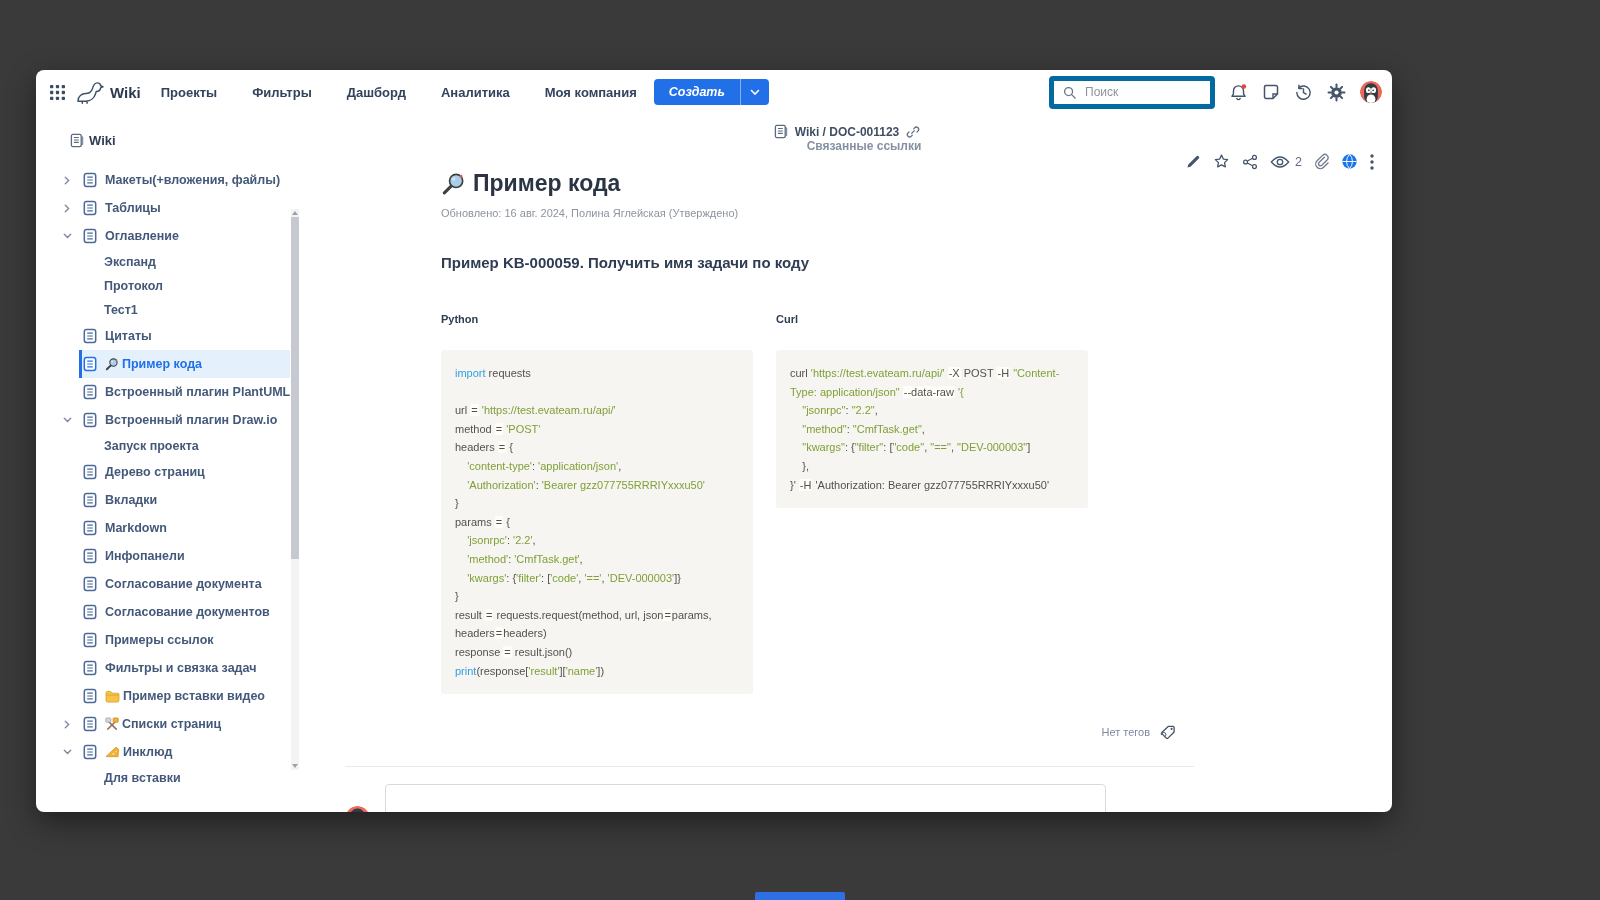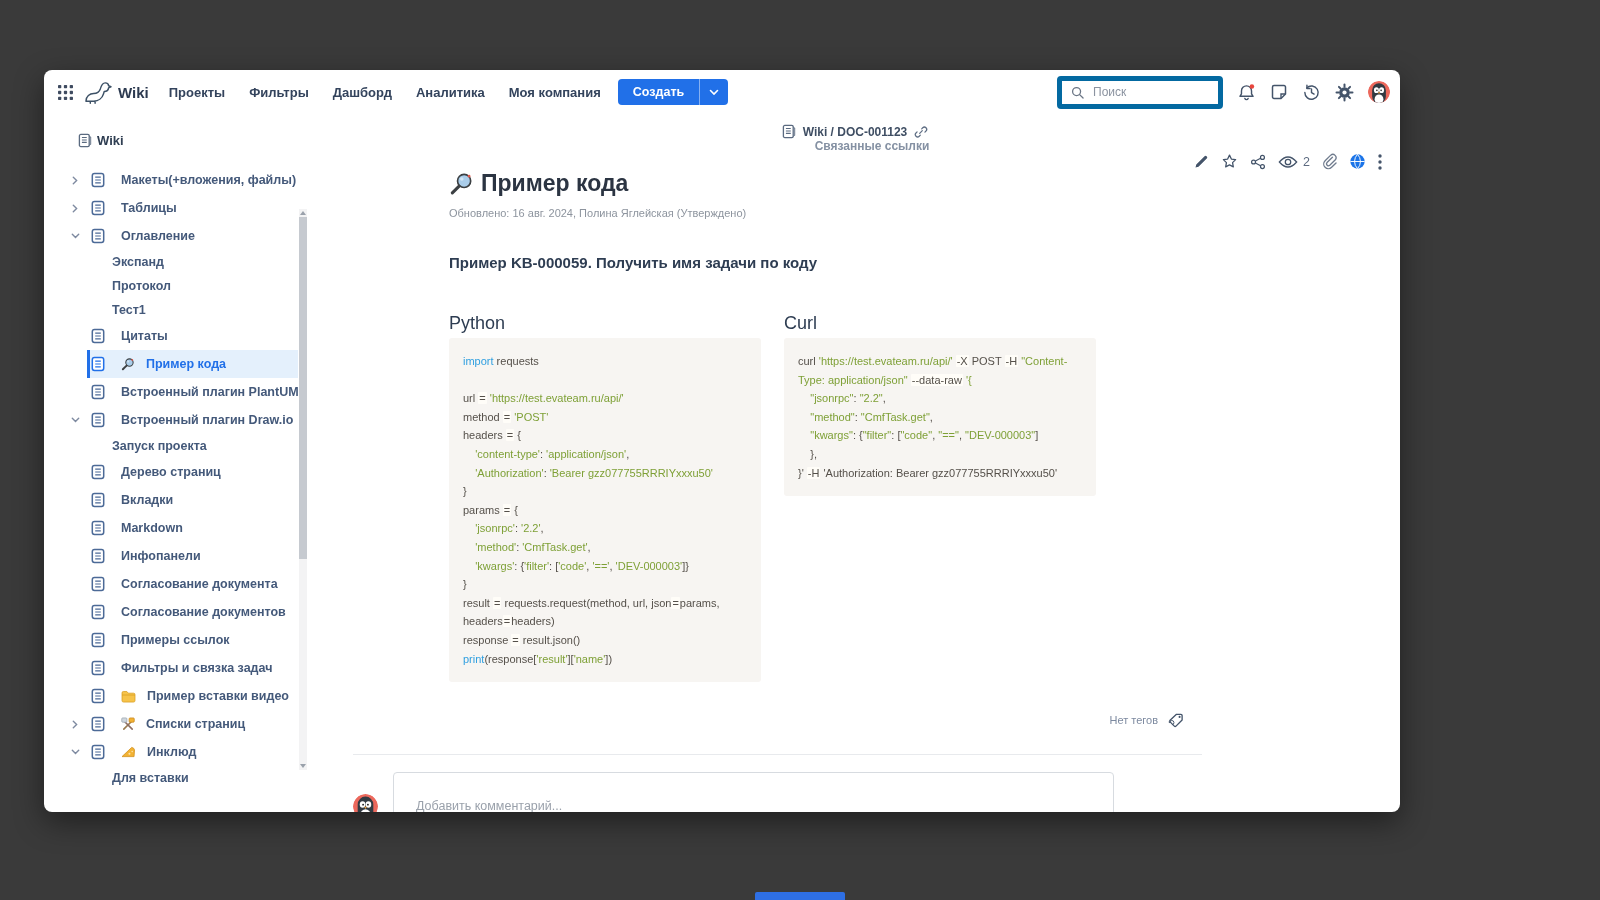--- a/index.html
+++ b/index.html
@@ -1,46 +1,46 @@
 <!DOCTYPE html>
 <html><head>
 <meta charset="utf-8">
 <style>
   html,body{margin:0;padding:0;}
   body{background:#3a3a3a;font-family:"Liberation Sans","DejaVu Sans",sans-serif;}
   .desktop{position:relative;width:1600px;height:900px;overflow:hidden;}
-  .window{position:absolute;left:44px;top:70px;width:1356px;height:742px;background:#fff;border-radius:8px;box-shadow:0 10px 30px rgba(0,0,0,.45);display:flex;flex-direction:column;overflow:hidden;}
+  .window{position:absolute;left:36px;top:70px;width:1356px;height:742px;background:#fff;border-radius:8px;box-shadow:0 10px 30px rgba(0,0,0,.45);display:flex;flex-direction:column;overflow:hidden;}
   .taskbar-hint{position:absolute;left:755px;top:892px;width:90px;height:8px;background:#2e6fe4;border-radius:2px 2px 0 0;}
 
   
   .topbar{flex:0 0 44px;display:flex;align-items:center;padding:0 10px 0 14px;}
   .grid-btn{display:flex;margin-right:10px;cursor:pointer;}
   .logo{display:flex;align-items:center;margin-right:6px;}
   .app-title{font-size:15px;font-weight:700;color:#2c3a50;}
-  .nav{display:flex;gap:24px;margin-left:20px;}
+  .nav{display:flex;gap:35px;margin-left:20px;}
   .nav-item{font-size:13px;font-weight:600;color:#33435c;cursor:pointer;white-space:nowrap;}
-  .create-btn{display:flex;margin-left:17px;border-radius:4px;overflow:hidden;background:#2170e8;color:#fff;cursor:pointer;}
+  .create-btn{display:flex;margin-left:17px;border-radius:4px;overflow:hidden;background:#2170e8;color:#fff;cursor:pointer;font-style:italic;}
   .create-main{padding:6px 15px;font-size:12.5px;font-weight:600;}
   .create-caret{display:flex;align-items:center;padding:0 9px;border-left:1px solid rgba(255,255,255,.45);}
   .topbar-right{margin-left:auto;display:flex;align-items:center;gap:14px;}
   .search{display:flex;align-items:center;gap:7px;border:5px solid #0369a1;border-radius:4px;height:23px;width:138px;padding:0 9px;background:#fff;}
   .search input{border:none;outline:none;font-size:12px;width:100%;color:#333;background:transparent;font-family:inherit;}
   .search input::placeholder{color:#8b93a0;}
   .tb-icon{display:flex;align-items:center;cursor:pointer;}
   .avatar{width:22px;height:22px;border-radius:50%;overflow:hidden;display:flex;cursor:pointer;}
 
   
   .main{flex:1;display:flex;min-height:0;}
   .sidebar{flex:0 0 264px;width:264px;display:flex;flex-direction:column;min-height:0;position:relative;}
   .content{flex:1;display:flex;flex-direction:column;min-width:0;}
 
   
   .sb-header{display:flex;align-items:center;gap:5px;padding:19px 0 10px 34px;font-size:13px;font-weight:700;color:#2f3e52;}
   .tree{flex:1;overflow:hidden;padding-top:8px;}
-  .row{position:relative;display:flex;align-items:center;height:28px;margin:0 10px 0 46px;font-size:12.5px;font-weight:600;color:#44597a;cursor:pointer;white-space:nowrap;gap:8px;}
+  .row{position:relative;display:flex;align-items:center;height:28px;margin:0 10px 0 46px;font-size:12.5px;font-weight:600;color:#44597a;cursor:pointer;white-space:nowrap;}
   .row.child{height:24px;padding-left:22px;}
   .row .chev{position:absolute;left:-19px;display:flex;width:10px;}
   .row .dico{margin-right:7px;display:flex;flex:0 0 auto;}
   .row .badge{margin-right:3px;display:flex;flex:0 0 auto;}
   .row.selected{background:#e4f0fc;border-left:3px solid #2170e8;margin-left:43px;color:#2170e8;}
   .sb-scroll{position:absolute;right:1px;top:95px;bottom:42px;width:8px;background:#f3f3f4;cursor:pointer;}
   .sb-thumb{position:absolute;top:8px;left:0;width:8px;height:61%;background:#c6cad0;}
   .sb-arrow{position:absolute;left:1px;width:0;height:0;border-left:3px solid transparent;border-right:3px solid transparent;}
   .sb-arrow.up{top:2px;border-bottom:4px solid #9aa1ab;}
   .sb-arrow.down{bottom:2px;border-top:4px solid #9aa1ab;}
@@ -58,21 +58,21 @@
 
   
   .doc-scroll{flex:1;min-height:0;overflow:hidden;display:flex;flex-direction:column;}
   .doc{width:810px;margin:16px auto 0;flex:0 0 auto;}
   .title-row{display:flex;align-items:center;gap:7px;}
   .page-title{font-size:23px;font-weight:700;color:#2b3442;}
   .meta{margin-top:9px;font-size:11px;color:#8d949e;line-height:15px;}
   .heading{margin-top:33px;font-size:15px;font-weight:700;color:#2e3d52;}
   .cols{display:flex;gap:23px;margin-top:42px;}
   .col{width:312px;}
-  .code-title{font-size:18px;font-weight:400;color:#2e3d52;margin-bottom:4px;}
+  .code-title{font-size:11px;font-weight:700;color:#2e3d52;margin-bottom:25px;}
   .code{background:#f7f5f2;border-radius:3px;padding:14px;font-size:11px;line-height:18.6px;color:#55504a;overflow:hidden;}
   .code .cl{white-space:pre;}
   .tok-k{color:#2f9fe0;}
   .tok-g{color:#7ea036;}
   .tok-o{background:#fffdf8;padding:0 1px;border-radius:1px;}
   .tags-row{display:flex;justify-content:flex-end;align-items:center;gap:9px;margin-top:30px;padding-right:74px;font-size:11px;color:#7d8aa0;}
   .tag-btn{display:flex;cursor:pointer;}
 
   
   .comment-wrap{margin:26px 198px 0 45px;border-top:1px solid #e8eaed;padding-top:17px;display:flex;align-items:center;}

